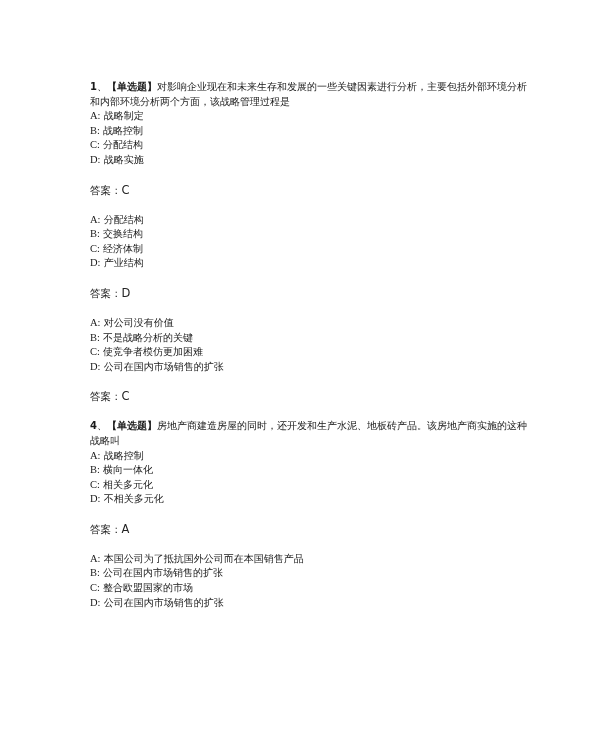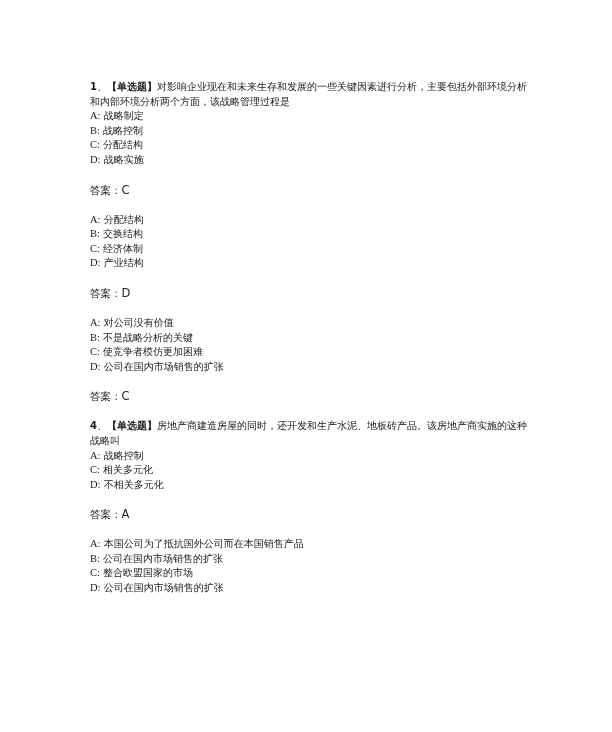--- a/index.html
+++ b/index.html
@@ -51,20 +51,21 @@
     <p class="opt"><span class="opt-letter">A:</span> <span>对公司没有价值</span></p>
     <p class="opt"><span class="opt-letter">B:</span> <span>不是战略分析的关键</span></p>
     <p class="opt"><span class="opt-letter">C:</span> <span>使竞争者模仿更加困难</span></p>
     <p class="opt"><span class="opt-letter">D:</span> <span>公司在国内市场销售的扩张</span></p>
     <p class="answer"><span>答案：</span><span class="answer-val">C</span></p>
   </div>
 
   <div class="question">
     <p class="q-stem"><span class="q-num">4</span><span>、</span><span class="q-type">【单选题】</span><span>房地产商建造房屋的同时，还开发和生产水泥、地板砖产品。该房地产商实施的这种战略叫</span></p>
     <p class="opt"><span class="opt-letter">A:</span> <span>战略控制</span></p>
+    <p class="opt"><span class="opt-letter">B:</span> <span>横向一体化</span></p>
     <p class="opt"><span class="opt-letter">C:</span> <span>相关多元化</span></p>
     <p class="opt"><span class="opt-letter">D:</span> <span>不相关多元化</span></p>
     <p class="answer"><span>答案：</span><span class="answer-val">A</span></p>
   </div>
 
   <div class="question">
     <p class="opt"><span class="opt-letter">A:</span> <span>本国公司为了抵抗国外公司而在本国销售产品</span></p>
     <p class="opt"><span class="opt-letter">B:</span> <span>公司在国内市场销售的扩张</span></p>
     <p class="opt"><span class="opt-letter">C:</span> <span>整合欧盟国家的市场</span></p>
     <p class="opt"><span class="opt-letter">D:</span> <span>公司在国内市场销售的扩张</span></p>

